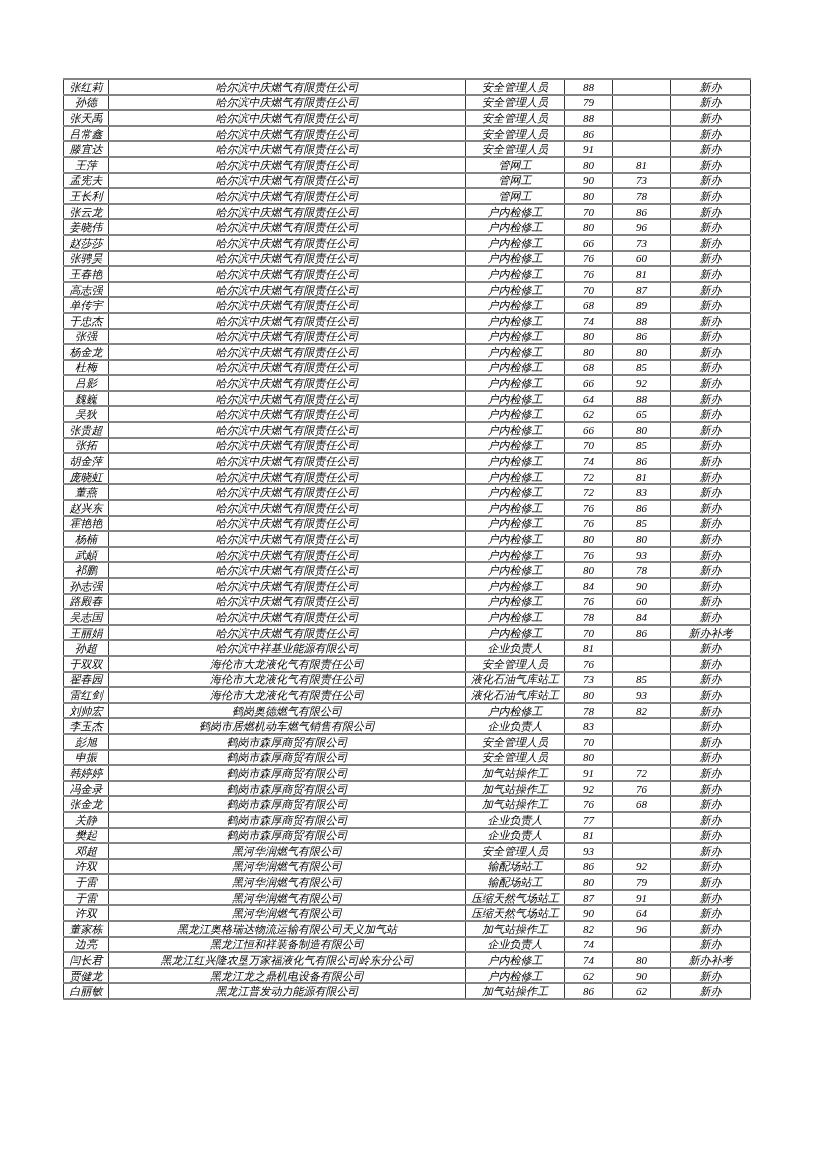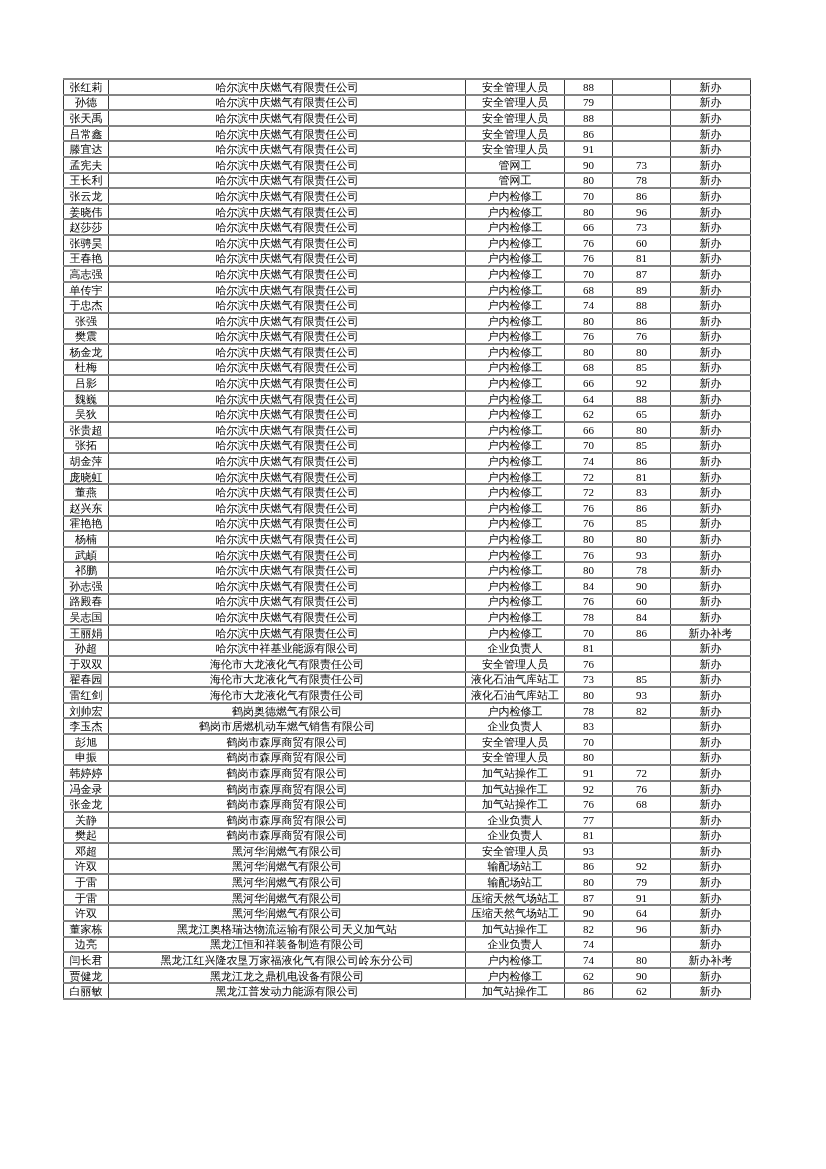--- a/index.html
+++ b/index.html
@@ -8,20 +8,21 @@
     background: #e8e8e8;
     font-family: "Liberation Serif", "DejaVu Serif", serif;
   }
   .page {
     position: relative;
     width: 826px;
     height: 1169px;
     margin: 0 auto;
     background: #ffffff;
     overflow: hidden;
+    font-style: italic;
   }
   table.results-table {
     position: absolute;
     left: 63px;
     top: 78px;
     width: 687px;
     border-collapse: collapse;
     table-layout: fixed;
   }
   table.results-table tr {
@@ -90,20 +91,28 @@
   </tr>
         <tr class="result-row">
     <td>滕宜达</td>
     <td>哈尔滨中庆燃气有限责任公司</td>
     <td>安全管理人员</td>
     <td>91</td>
     <td></td>
     <td>新办</td>
   </tr>
         <tr class="result-row">
+    <td>王萍</td>
+    <td>哈尔滨中庆燃气有限责任公司</td>
+    <td>管网工</td>
+    <td>80</td>
+    <td>81</td>
+    <td>新办</td>
+  </tr>
+        <tr class="result-row">
     <td>孟宪夫</td>
     <td>哈尔滨中庆燃气有限责任公司</td>
     <td>管网工</td>
     <td>90</td>
     <td>73</td>
     <td>新办</td>
   </tr>
         <tr class="result-row">
     <td>王长利</td>
     <td>哈尔滨中庆燃气有限责任公司</td>
@@ -175,28 +184,20 @@
     <td>74</td>
     <td>88</td>
     <td>新办</td>
   </tr>
         <tr class="result-row">
     <td>张强</td>
     <td>哈尔滨中庆燃气有限责任公司</td>
     <td>户内检修工</td>
     <td>80</td>
     <td>86</td>
-    <td>新办</td>
-  </tr>
-        <tr class="result-row">
-    <td>樊震</td>
-    <td>哈尔滨中庆燃气有限责任公司</td>
-    <td>户内检修工</td>
-    <td>76</td>
-    <td>76</td>
     <td>新办</td>
   </tr>
         <tr class="result-row">
     <td>杨金龙</td>
     <td>哈尔滨中庆燃气有限责任公司</td>
     <td>户内检修工</td>
     <td>80</td>
     <td>80</td>
     <td>新办</td>
   </tr>

